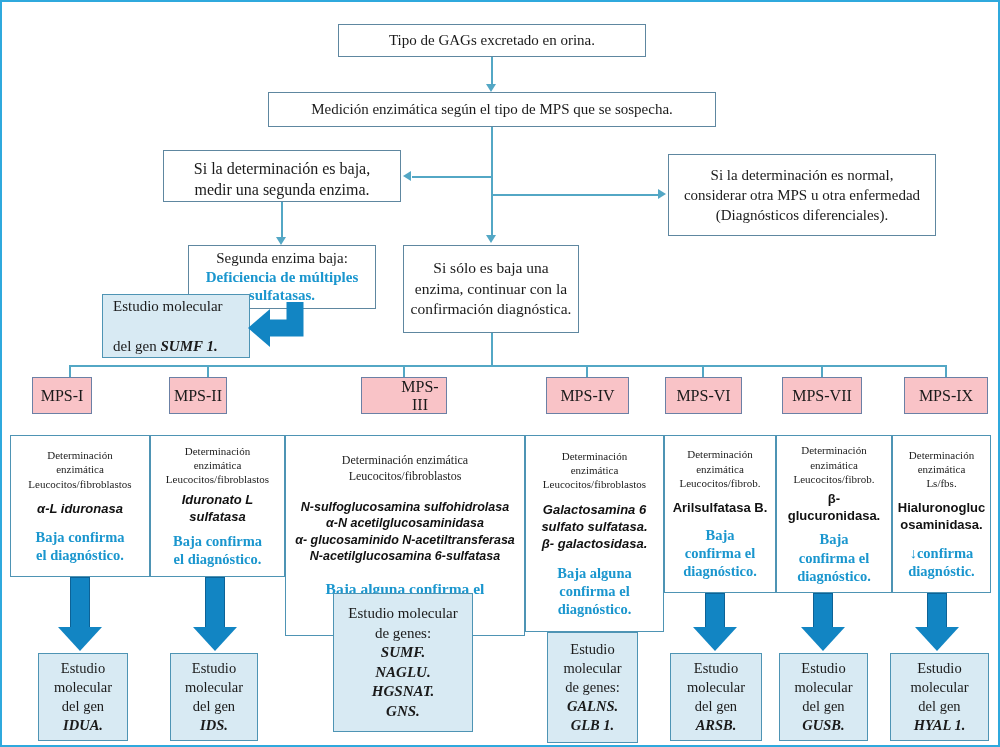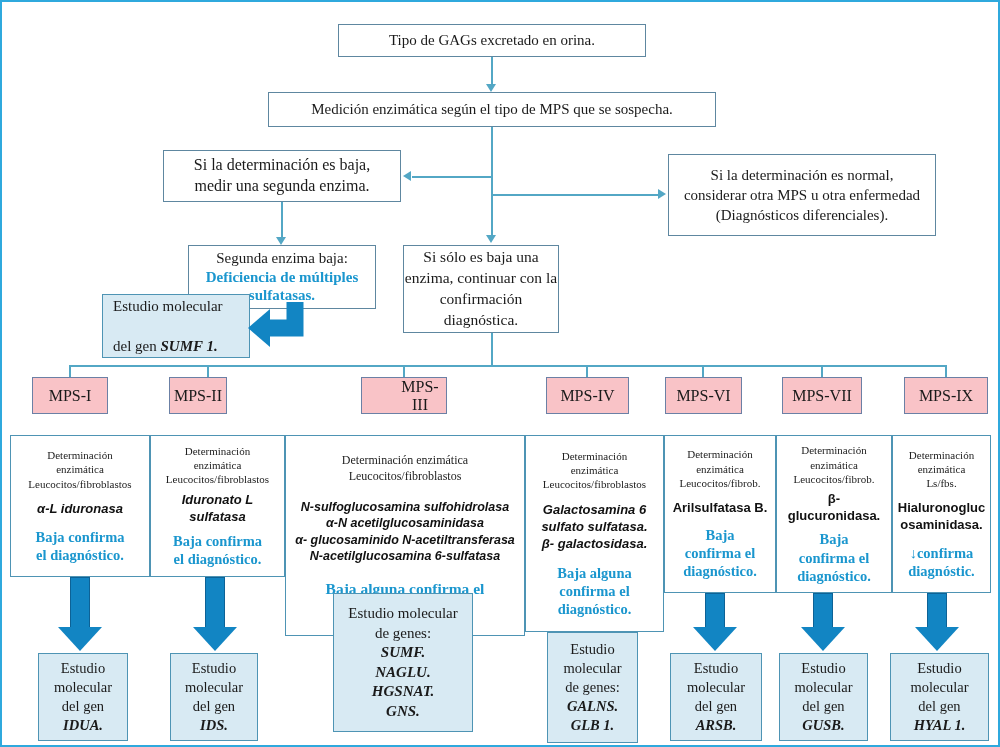--- a/index.html
+++ b/index.html
@@ -46,21 +46,21 @@
 <div id="stage">
 
   <div class="box" style="left:336px;top:22px;width:308px;height:33px;font-size:15px;">
     <div>Tipo de GAGs excretado en orina.</div>
   </div>
 
   <div class="box" style="left:266px;top:90px;width:448px;height:35px;font-size:15px;">
     <div>Medición enzimática según el tipo de MPS que se sospecha.</div>
   </div>
 
-  <div class="box" style="left:161px;top:148px;width:238px;height:52px;font-size:16px;line-height:1.3;">
+  <div class="box" style="left:161px;top:148px;width:238px;height:52px;font-size:16px;line-height:1.3;justify-content:flex-end;">
     <div>Si la determinación es baja,
 medir una segunda enzima.</div>
   </div>
 
   <div class="box" style="left:666px;top:152px;width:268px;height:82px;font-size:15px;line-height:1.35;">
     <div>Si la determinación es normal,
 considerar otra MPS u otra enfermedad
 (Diagnósticos diferenciales).</div>
   </div>
 
@@ -70,21 +70,21 @@
 sulfatasas.</div>
   </div>
 
   <div class="box lightblue" style="left:100px;top:292px;width:148px;height:64px;font-size:15px;line-height:1.35;align-items:flex-start;padding-left:10px;text-align:left;">
     <div>Estudio molecular</div>
     <div>
       <span>del gen </span><span class="gene-name">SUMF 1.</span>
     </div>
   </div>
 
-  <div class="box" style="left:401px;top:243px;width:156px;height:88px;font-size:15.5px;line-height:1.35;">
+  <div class="box" style="left:401px;top:243px;width:176px;height:88px;font-size:15.5px;line-height:1.35;">
     <div>Si sólo es baja una
 enzima, continuar con la
 confirmación diagnóstica.</div>
   </div>
 
   <div class="vline" style="left:489px;top:55px;height:29px;"></div>
   <div class="ah down" style="left:484px;top:82px;"></div>
 
   <div class="vline" style="left:489px;top:125px;height:108px;"></div>
   <div class="ah down" style="left:484px;top:233px;"></div>
@@ -106,21 +106,21 @@
   <div class="vline" style="left:584px;top:363px;height:12px;"></div>
   <div class="vline" style="left:700px;top:363px;height:12px;"></div>
   <div class="vline" style="left:819px;top:363px;height:12px;"></div>
   <div class="vline" style="left:943px;top:363px;height:12px;"></div>
 
   <svg style="position:absolute;left:242px;top:300px;" width="90" height="52" viewBox="0 0 90 52">
     <path d="M51,0 L51,26 L24,26" stroke="#1285c3" stroke-width="17" fill="none"></path>
     <polygon points="26,7 26,45 4,26" fill="#1285c3"></polygon>
   </svg>
 
-  <div class="box pinkbox" style="left:30px;top:375px;width:76px;height:37px;">
+  <div class="box pinkbox" style="left:30px;top:375px;width:60px;height:37px;">
       <div>MPS-I</div>
     </div>
   <div class="box pinkbox" style="left:167px;top:375px;width:58px;height:37px;">
       <div>MPS-II</div>
     </div>
   <div class="box pinkbox" style="left:359px;top:375px;width:86px;height:37px;padding-left:32px;">
       <div>MPS-III</div>
     </div>
   <div class="box pinkbox" style="left:544px;top:375px;width:83px;height:37px;">
       <div>MPS-IV</div>

